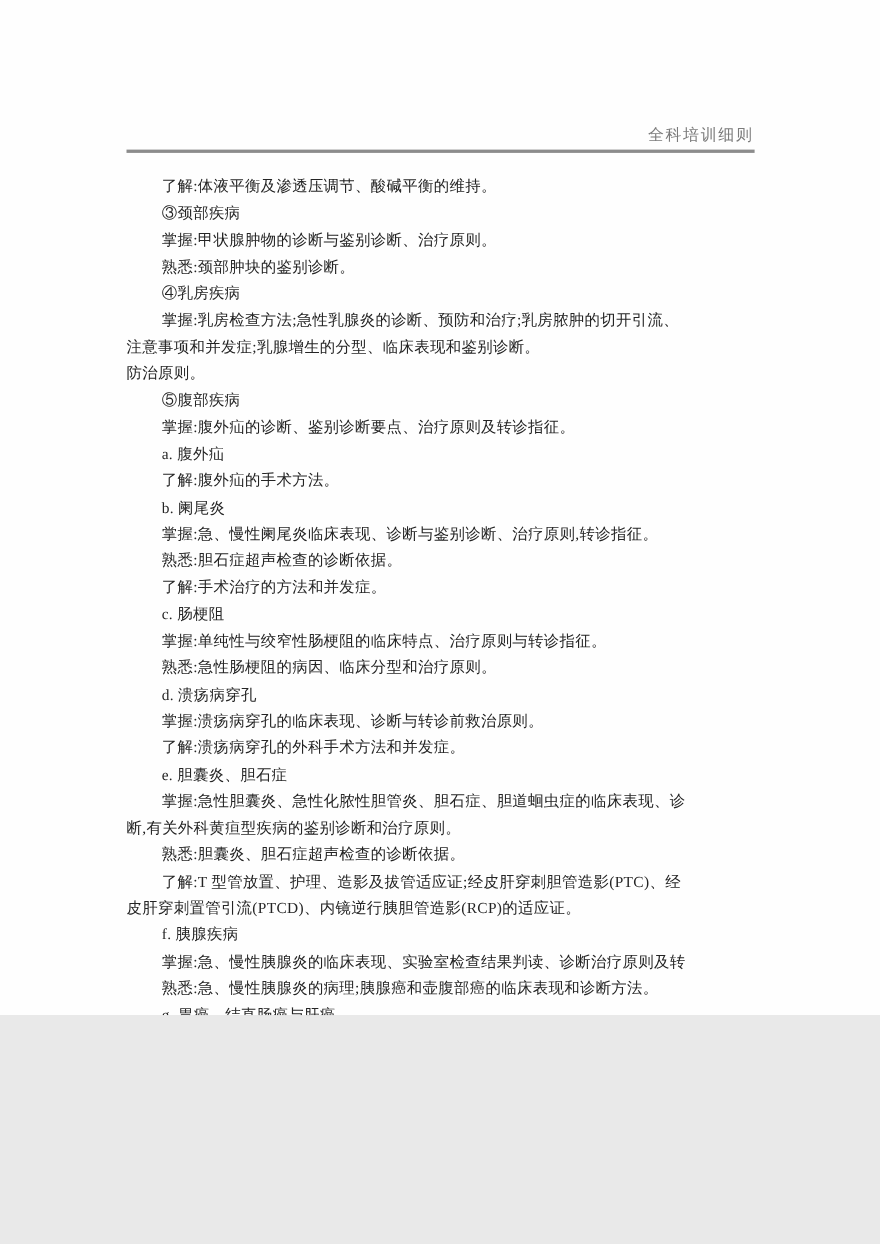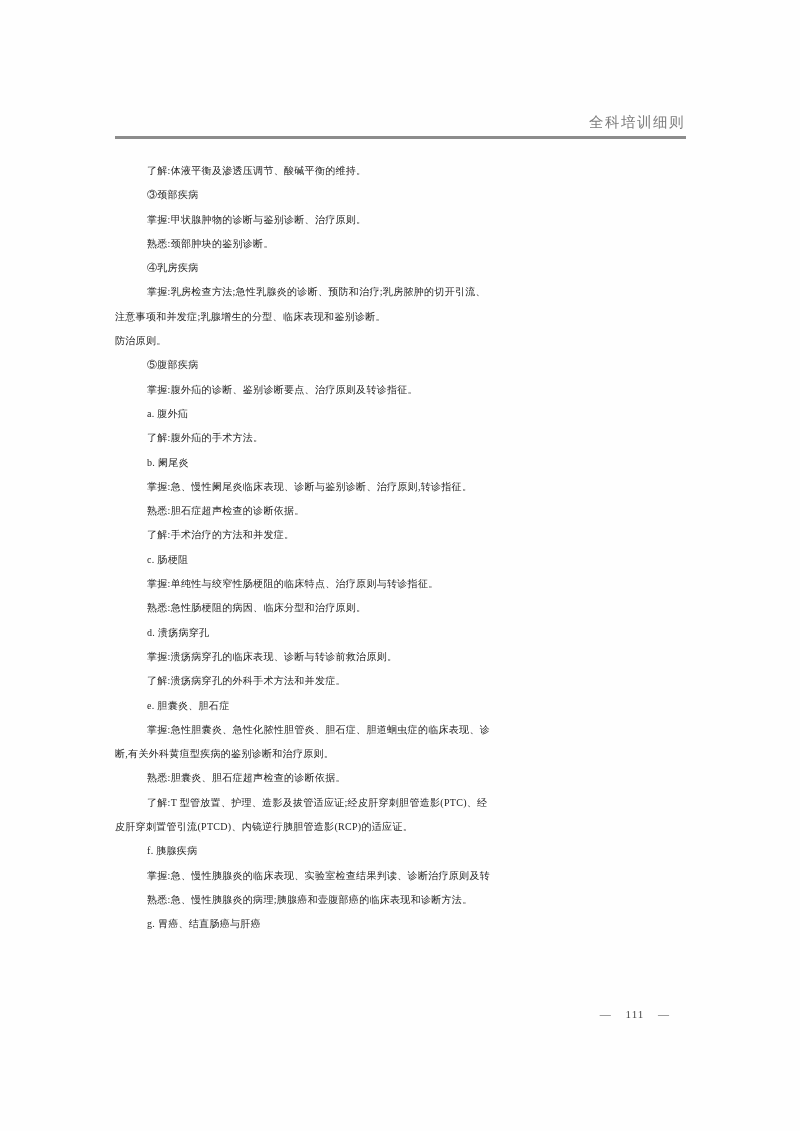--- a/index.html
+++ b/index.html
@@ -3,21 +3,21 @@
 <meta charset="utf-8">
 <style>
   html, body {
     margin: 0;
     padding: 0;
     background: #e9e9e9;
   }
   .page {
     position: relative;
     width: 800px;
-    height: 1131px;
+    height: 923px;
     background: #fefefe;
     margin: 0 auto;
     font-family: "Liberation Serif", "DejaVu Serif", serif;
     overflow: hidden;
   }
   .running-head {
     position: absolute;
     top: 113px;
     right: 115px;
     font-size: 14.5px;
@@ -31,21 +31,21 @@
     left: 115px;
     width: 571px;
     height: 2.5px;
     background: #8c8c8c;
   }
   .body-lines {
     position: absolute;
     top: 159px;
     left: 115px;
     width: 575px;
-    font-size: 10px;
+    font-size: 14px;
     color: #242424;
   }
   .line {
     line-height: 24.3px;
     height: 24.3px;
     white-space: nowrap;
     letter-spacing: 0.3px;
   }
   .line.indent {
     padding-left: 32px;

